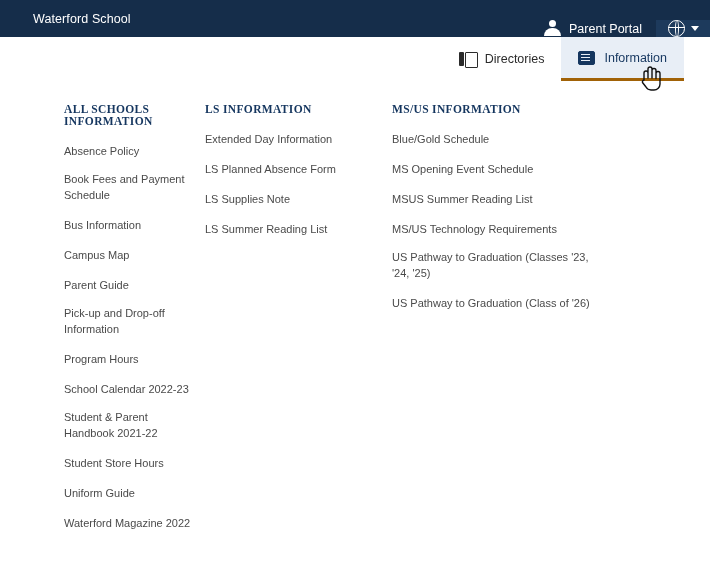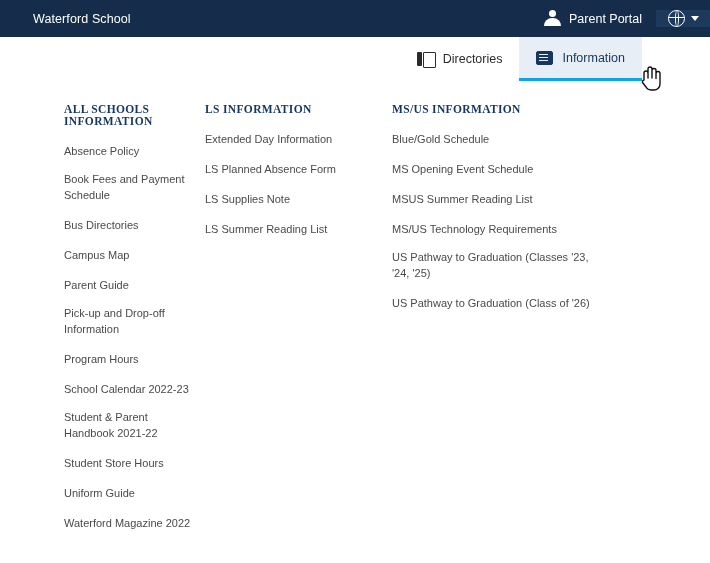--- a/index.html
+++ b/index.html
@@ -28,21 +28,21 @@
     color: #ffffff;
     font-size: 12.5px;
     padding-left: 5px;
     letter-spacing: .1px;
     white-space: nowrap;
     margin-left: 28px;
   }
   .topbar-right {
     margin-left: auto;
     display: flex;
-    align-items: center;
+    align-items: flex-end;
     height: 37px;
   }
   .parent-portal {
     display: flex;
     align-items: center;
     gap: 8px;
     padding: 0 14px 0 12px;
     color: #ffffff;
     font-size: 12.5px;
     cursor: pointer;
@@ -111,37 +111,37 @@
     display: inline-block;
   }
 
   
   .navbar {
     height: 44px;
     background: #ffffff;
     display: flex;
     justify-content: flex-end;
     align-items: flex-end;
-    padding-right: 68px;
+    padding-right: 26px;
   }
   .nav-item {
     display: flex;
     align-items: center;
     gap: 9px;
     padding: 0 17px;
     font-size: 12.5px;
     color: #2b2b2b;
     cursor: pointer;
     height: 44px;
   }
   .nav-item.active {
     background: #e8eef6;
     color: #15365f;
     font-weight: normal;
-    border-bottom: 3px solid #0ea5e9;
+    border-bottom: 3px solid #a16207;
   }
   .icon-dir {
     width: 17px; height: 14px;
     position: relative;
     display: inline-block;
   }
   .icon-dir::before {
     content: "";
     position: absolute;
     left: 0; top: 0;
@@ -254,21 +254,21 @@
   </svg>
 </div>
 
 <div class="content">
 
   <div class="col col-1">
     <div class="col-head">ALL SCHOOLS INFORMATION</div>
     <ul class="link-list">
       <li><a href="#">Absence Policy</a></li>
       <li><a href="#">Book Fees and Payment Schedule</a></li>
-      <li><a href="#">Bus Directories</a></li>
+      <li><a href="#">Bus Information</a></li>
       <li><a href="#">Campus Map</a></li>
       <li><a href="#">Parent Guide</a></li>
       <li><a href="#">Pick-up and Drop-off Information</a></li>
       <li><a href="#">Program Hours</a></li>
       <li><a href="#">School Calendar 2022-23</a></li>
       <li><a href="#">Student &amp; Parent Handbook 2021-22</a></li>
       <li><a href="#">Student Store Hours</a></li>
       <li><a href="#">Uniform Guide</a></li>
       <li><a href="#">Waterford Magazine 2022</a></li>
     </ul>

